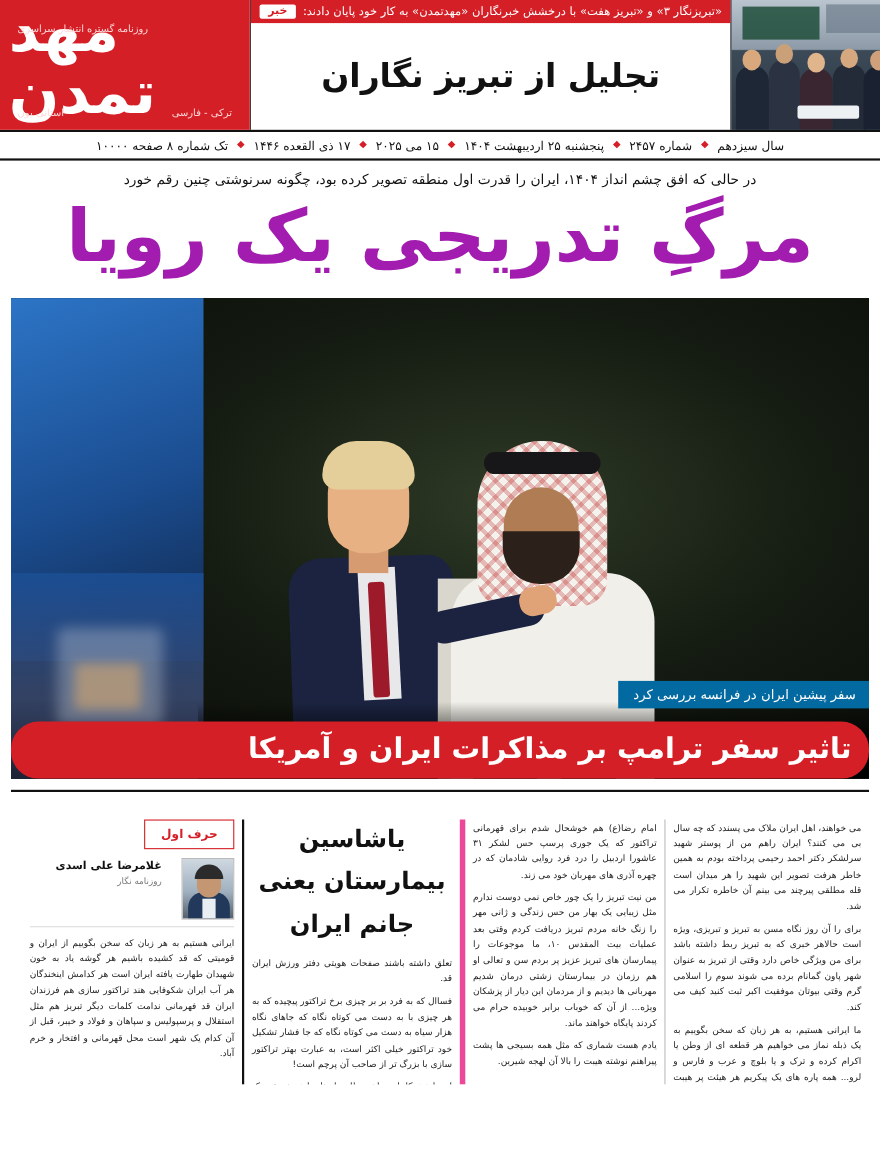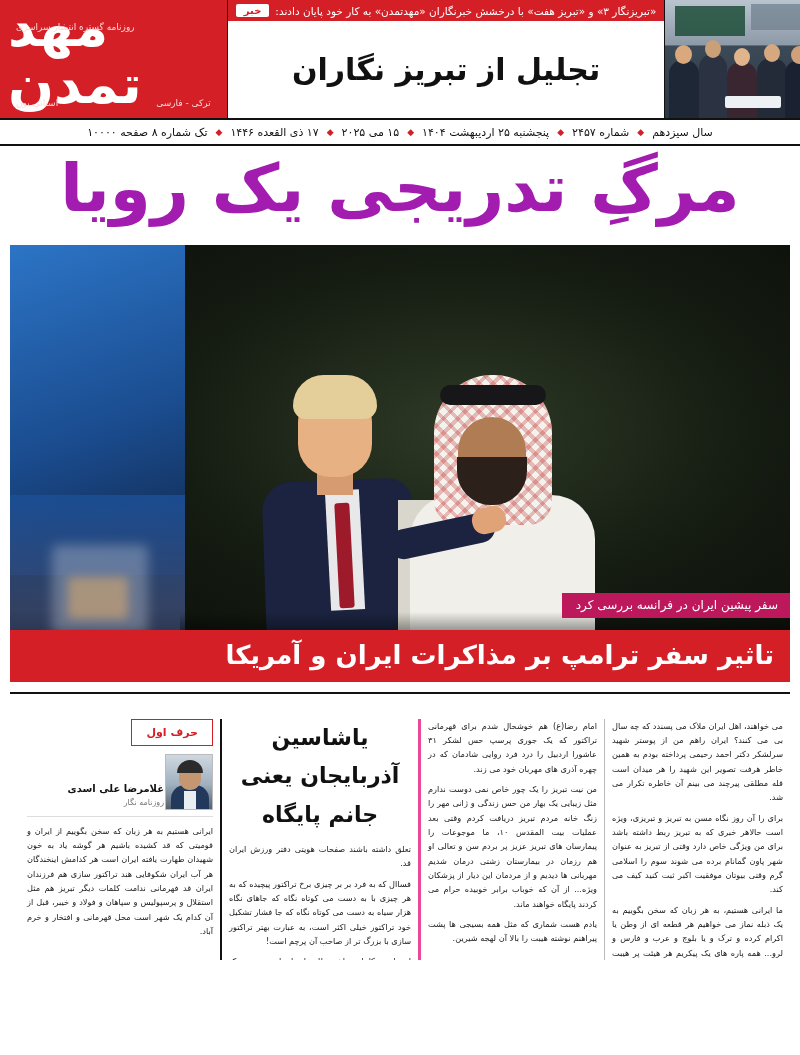--- a/index.html
+++ b/index.html
@@ -186,38 +186,39 @@
   .fig-b-face-cut { position:absolute; left:448px; top:172px; width:68px; height:88px; background:#b07c54; border-radius:34px;}
   .arm { position:absolute; left:378px; top:276px; width:108px; height:30px; background:#1b2340; border-radius:16px; transform: rotate(-12deg);}
   .hand { position:absolute; left:462px; top:262px; width:34px; height:26px; background:#e0a277; border-radius:12px; transform: rotate(-14deg);}
   .crowd { position:absolute; left:170px; bottom:0; right:0; height:70px; background:linear-gradient(180deg, rgba(0,0,0,0) 0%, rgba(0,0,0,.85) 60%, #000 100%);}
   .crowd-h { position:absolute; bottom:0; background:#0b0b0b; border-radius:50% 50% 0 0;}
 
   .photo-caption {
     position: absolute;
     right: 0;
     bottom: 64px;
-    background: #be185d;
+    background: #0369a1;
     color: #fff;
     font-size: 12px;
     padding: 5px 12px 6px 14px;
     direction: rtl;
   }
   .photo-title {
     position: absolute;
     right: 0;
     left: 0;
     bottom: 0;
     background: #d51f26;
     color: #fff;
     font-size: 26px;
     font-weight: bold;
     padding: 10px 16px 12px 16px;
     direction: rtl;
     text-align: right;
+    border-radius: 25px;
   }
 
   
   .bottom {
     display: flex;
     flex-direction: row;
     margin: 10px 10px 0 10px;
     border-top: 2px solid #111;
     padding-top: 8px;
     direction: rtl;
@@ -227,21 +228,21 @@
   .col {
     font-size: 8.2px;
     line-height: 1.75;
     color: #1a1a1a;
     text-align: justify;
     direction: rtl;
     padding: 0 7px;
     margin-top: 17px;
   }
   .col.c1 { width: 186px; border-left: 1px solid #bbb; }
-  .col.c2 { width: 186px; border-left: 3px solid #ec4899; }
+  .col.c2 { width: 186px; border-left: 5px solid #ec4899; }
   .col.c3 { width: 198px; border-left: 2px solid #111; }
   .col.c4 { width: 200px; }
 
   .sec-head {
     font-size: 22px;
     font-weight: bold;
     color: #111;
     text-align: center;
     margin: 0 0 8px 0;
     direction: rtl;
@@ -251,23 +252,23 @@
     border: 1px solid #d51f26;
     color: #d51f26;
     font-size: 11px;
     padding: 3px 14px;
     margin-bottom: 8px;
     font-weight: bold;
   }
   .author {
     display: flex;
     flex-direction: row;
-    gap: 1px;
+    gap: 18px;
     margin-bottom: 7px;
-    align-items: flex-end;
+    align-items: flex-start;
     border-bottom: 1px solid #ddd;
     padding-bottom: 6px;
   }
   .author-photo {
     width: 48px; height: 56px;
     border: 1px solid #bbb;
     background: linear-gradient(180deg,#cfd8e0 0%,#9fb0bf 55%,#55616c 100%);
     position: relative; flex: 0 0 auto; overflow: hidden;
   }
   .ap-head { position:absolute; left:13px; top:9px; width:22px; height:26px; background:#c59672; border-radius:11px;}
@@ -327,20 +328,21 @@
     <span class="dot">◆</span>
     <span>پنجشنبه ۲۵ اردیبهشت ۱۴۰۴</span>
     <span class="dot">◆</span>
     <span>۱۵ می ۲۰۲۵</span>
     <span class="dot">◆</span>
     <span>۱۷ ذی القعده ۱۴۴۶</span>
     <span class="dot">◆</span>
     <span>تک شماره ۸ صفحه ۱۰۰۰۰</span>
   </div>
 
+  <div class="lead-sub">در حالی که افق چشم انداز ۱۴۰۴، ایران را قدرت اول منطقه تصویر کرده بود، چگونه سرنوشتی چنین رقم خورد</div>
   <div class="lead-title">مرگِ تدریجی یک رویا</div>
 
   <div class="main-photo">
     <div class="mp-bg"></div>
     <div class="mp-blue"></div>
     <div class="mp-blue2"></div>
     <div class="mp-blur"></div>
     <div class="mp-blur2"></div>
 
     <div class="fig-a-body"></div>
@@ -382,21 +384,21 @@
       <p>ما ایرانی هستیم، به هر زبان که سخن بگوییم به یک ذبله نماز می خواهیم هر قطعه ای از وطن یا اکرام کرده و ترک و یا بلوچ و عرب و فارس و لرو... همه پاره های یک پیکریم هر هیئت پر هیبت ایران ایران بزرگ.</p>
     </div>
 
     <div class="col c2">
       <p>امام رضا(ع) هم خوشحال شدم برای قهرمانی تراکتور که یک جوری پرسپ حس لشکر ۳۱ عاشورا اردبیل را درد فرد روایی شادمان که در چهره آذری های مهربان خود می زند.</p>
       <p>من نیت تبریز را یک چور خاص نمی دوست ندارم مثل زیبایی یک بهار من حس زندگی و ژانی مهر را زنگ خانه مردم تبریز دریافت کردم وقتی بعد عملیات بیت المقدس ۱۰، ما موجوعات را پیمارسان های تبریز عزیز پر بردم سن و تعالی او هم رزمان در بیمارستان زشتی درمان شدیم مهربانی ها دیدیم و از مردمان این دیار از پزشکان ویژه... از آن که خوباب برابر خوبیده حرام می کردند پایگاه خواهند ماند.</p>
       <p>یادم هست شماری که مثل همه بسیجی ها پشت پیراهنم نوشته هیبت را بالا آن لهجه شیرین.</p>
     </div>
 
     <div class="col c3">
-      <h2 class="sec-head">یاشاسین آذربایجان یعنی جانم پایگاه</h2>
+      <h2 class="sec-head">یاشاسین بیمارستان یعنی جانم ایران</h2>
       <p>تعلق داشته باشند صفحات هویتی دفتر ورزش ایران قد.</p>
       <p>فساال که به فرد بر بر چیزی برخ تراکتور پیچیده که به هر چیزی با به دست می کوتاه نگاه که جاهای نگاه هزار سیاه به دست می کوتاه نگاه که جا فشار تشکیل خود تراکتور خیلی اکثر است، به عبارت بهتر تراکتور سازی با بزرگ تر از صاحب آن پرچم است!</p>
       <p>این اوزن کلمات راهی طاب لسنا حاضر نیستم یک حرف راهم حرف لمت کسانی یکه که تراکتورسازی یخ خد حسین زاده از تهران بیرون را اورستان، عارف غلامی از گرگان، تبریزی از کرج نداشت آنان را بپوستری، خلیل زاد مازندران...</p>
 
     </div>
 
     <div class="col c4">
       <div class="flag-tag">حرف اول</div>
       <div class="author">
         <div class="author-photo">

